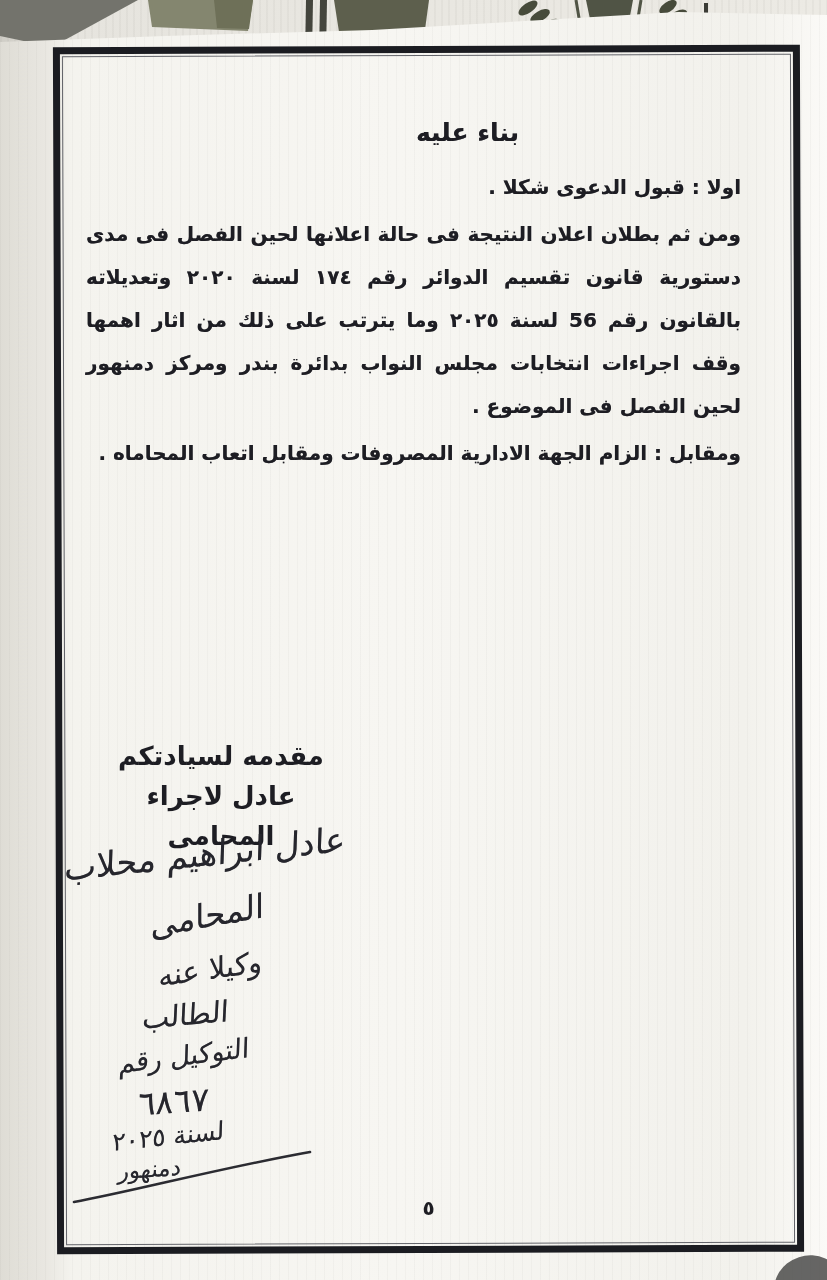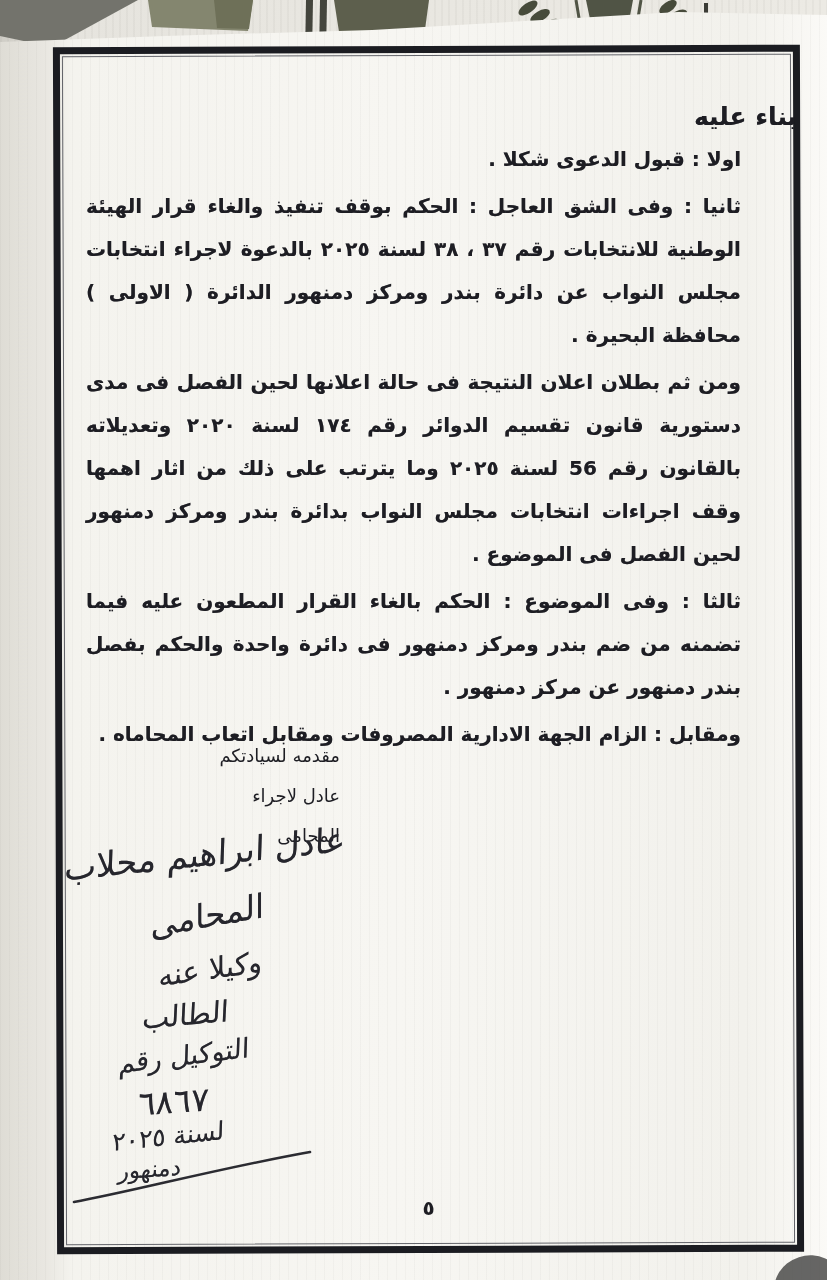--- a/index.html
+++ b/index.html
@@ -23,26 +23,26 @@
     border:7px solid #1b1c21;box-sizing:border-box;transform:rotate(-.2deg);
     background:transparent;
   }
   .frame::after{content:"";position:absolute;inset:2px;border:1px solid #63646a;}
   .content{
     position:absolute;z-index:4;right:82px;left:86px;top:100px;
     direction:rtl;text-align:justify;color:#1d1d23;
     font-weight:bold;font-size:20px;line-height:43px;
     text-shadow:0 0 .6px rgba(20,20,25,.55);
   }
-  .content h1{font-size:25px;line-height:34px;margin:0;transform:translateX(52px);}
+  .content h1{font-size:25px;line-height:34px;margin:16px;text-align:center;transform:translateX(52px);}
   .content p{margin:4px 4px 0 0;}
   .faded{opacity:.35;display:inline-block;min-width:148px;text-align:center;letter-spacing:7px;font-size:15px;vertical-align:middle;}
   .sig{
     position:absolute;z-index:4;left:102px;top:736px;width:238px;direction:rtl;
-    color:#1d1d23;font-weight:normal;font-size:18px;line-height:40px;
+    text-align:center;color:#1d1d23;font-weight:bold;font-size:26px;line-height:40px;
   }
   .hw{
     position:absolute;z-index:4;direction:rtl;color:#26262d;font-weight:400;
     white-space:nowrap;text-shadow:0 0 .4px rgba(30,30,36,.5);
   }
   .pagenum{
     position:absolute;z-index:4;left:55px;width:747px;top:1196px;text-align:center;
     font-weight:bold;font-size:20px;color:#1d1d23;
   }
   .blob{position:absolute;z-index:5;right:-14px;bottom:-22px;width:70px;height:46px;
@@ -81,23 +81,21 @@
   </g>
 </svg>
 
 <div class="paper"></div>
 
 <div class="frame"></div>
 
 <div class="content">
   <h1>بناء عليه</h1>
   <p>اولا : قبول الدعوى شكلا .</p>
-  <p>ثانيا : وفى الشق العاجل : الحكم بوقف تنفيذ والغاء قرار الهيئة الوطنية للانتخابات رقم ٣٧ ، ٣٨ لسنة ٢٠٢٥ بالدعوة لاجراء انتخابات مجلس النواب عن دائرة بندر ومركز دمنهور الدائرة ( الاولى ) محافظة البحيرة .</p>
   <p>ومن ثم بطلان اعلان النتيجة فى حالة اعلانها لحين الفصل فى مدى دستورية قانون تقسيم الدوائر رقم ١٧٤ لسنة ٢٠٢٠ وتعديلاته بالقانون رقم 56 لسنة ٢٠٢٥ وما يترتب على ذلك من اثار اهمها وقف اجراءات انتخابات مجلس النواب بدائرة بندر ومركز دمنهور لحين الفصل فى الموضوع .</p>
-  <p>ثالثا : وفى الموضوع : الحكم بالغاء القرار المطعون عليه فيما تضمنه من ضم بندر ومركز دمنهور فى دائرة واحدة والحكم بفصل بندر دمنهور عن مركز دمنهور .</p>
   <p>ومقابل : الزام الجهة الادارية المصروفات ومقابل اتعاب المحاماه .</p>
 </div>
 
 <div class="sig">
   <div>مقدمه لسيادتكم</div>
   <div>عادل لاجراء</div>
   <div>المحامى</div>
 </div>
 
 <div class="hw" style="left:96px;top:832px;width:250px;text-align:center;font-size:34px;transform:rotate(-6deg) skewX(-8deg);">عادل ابراهيم محلاب</div>

